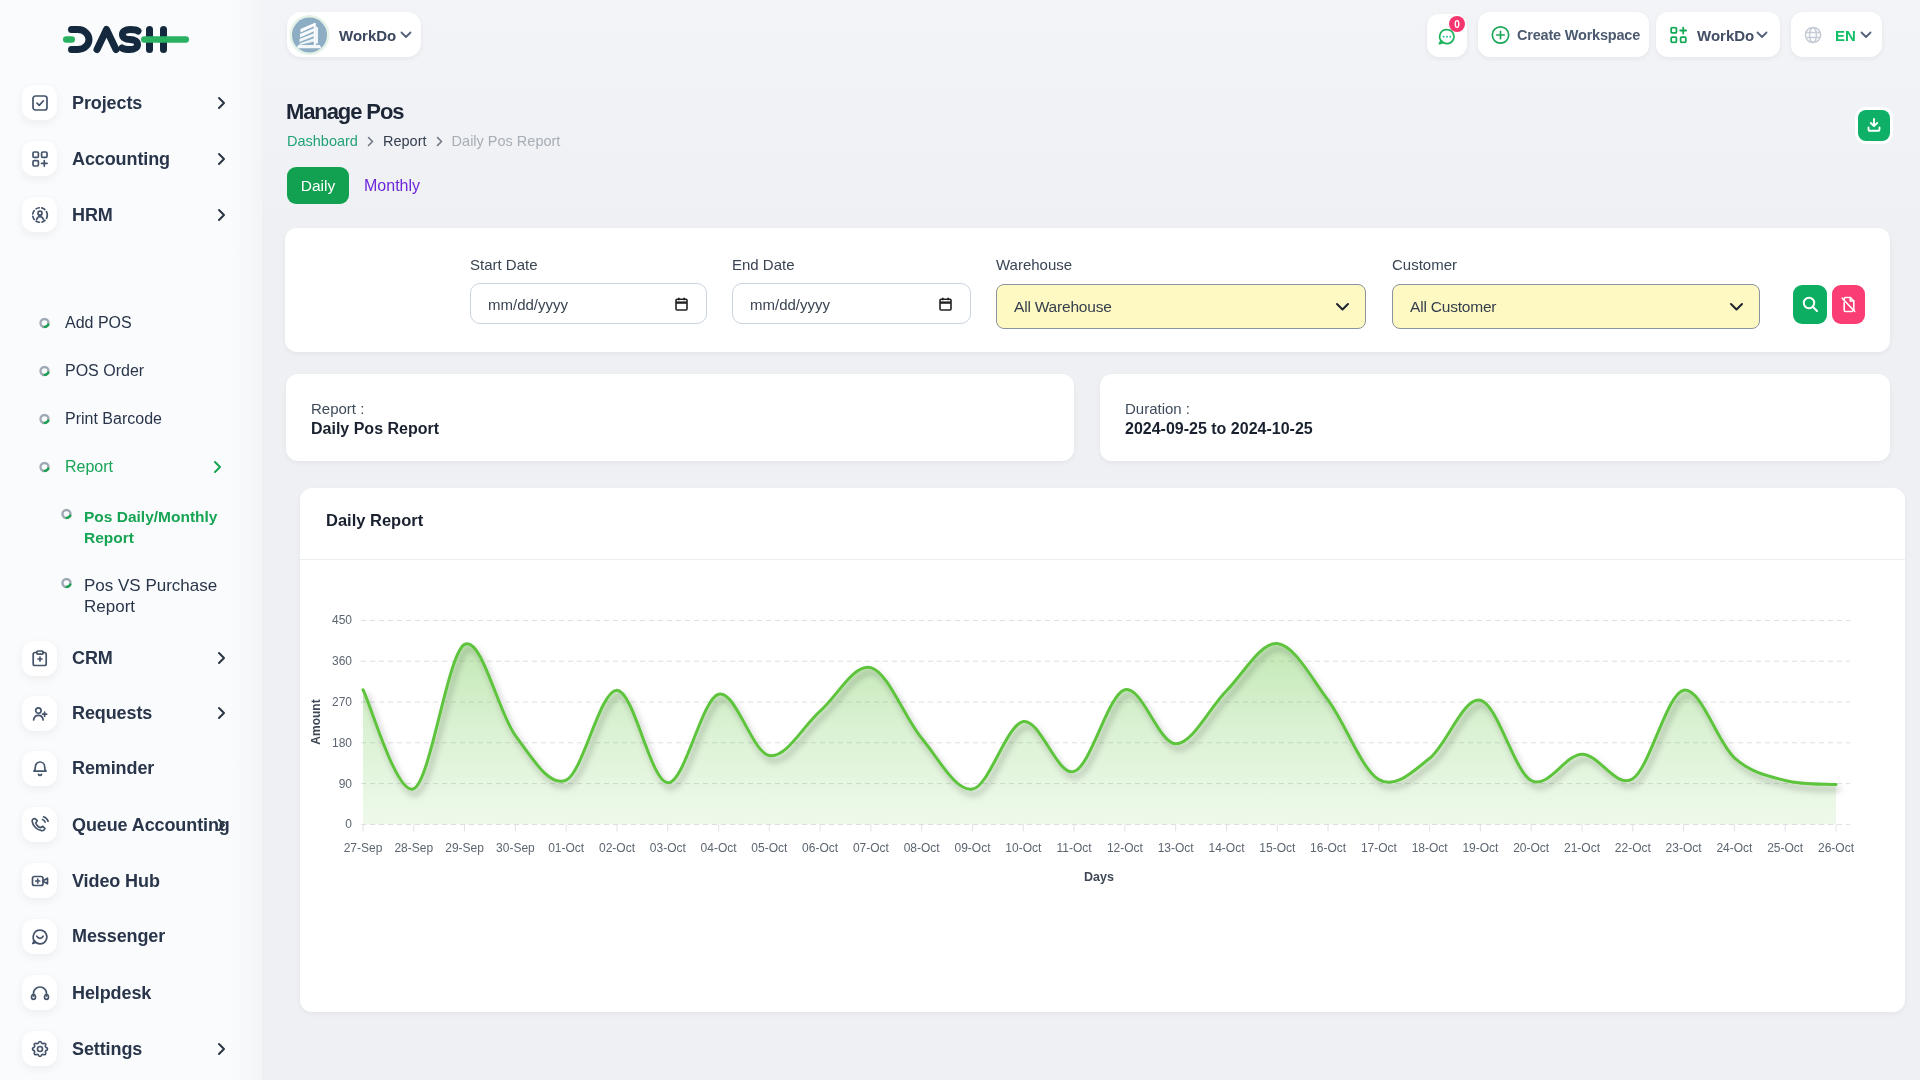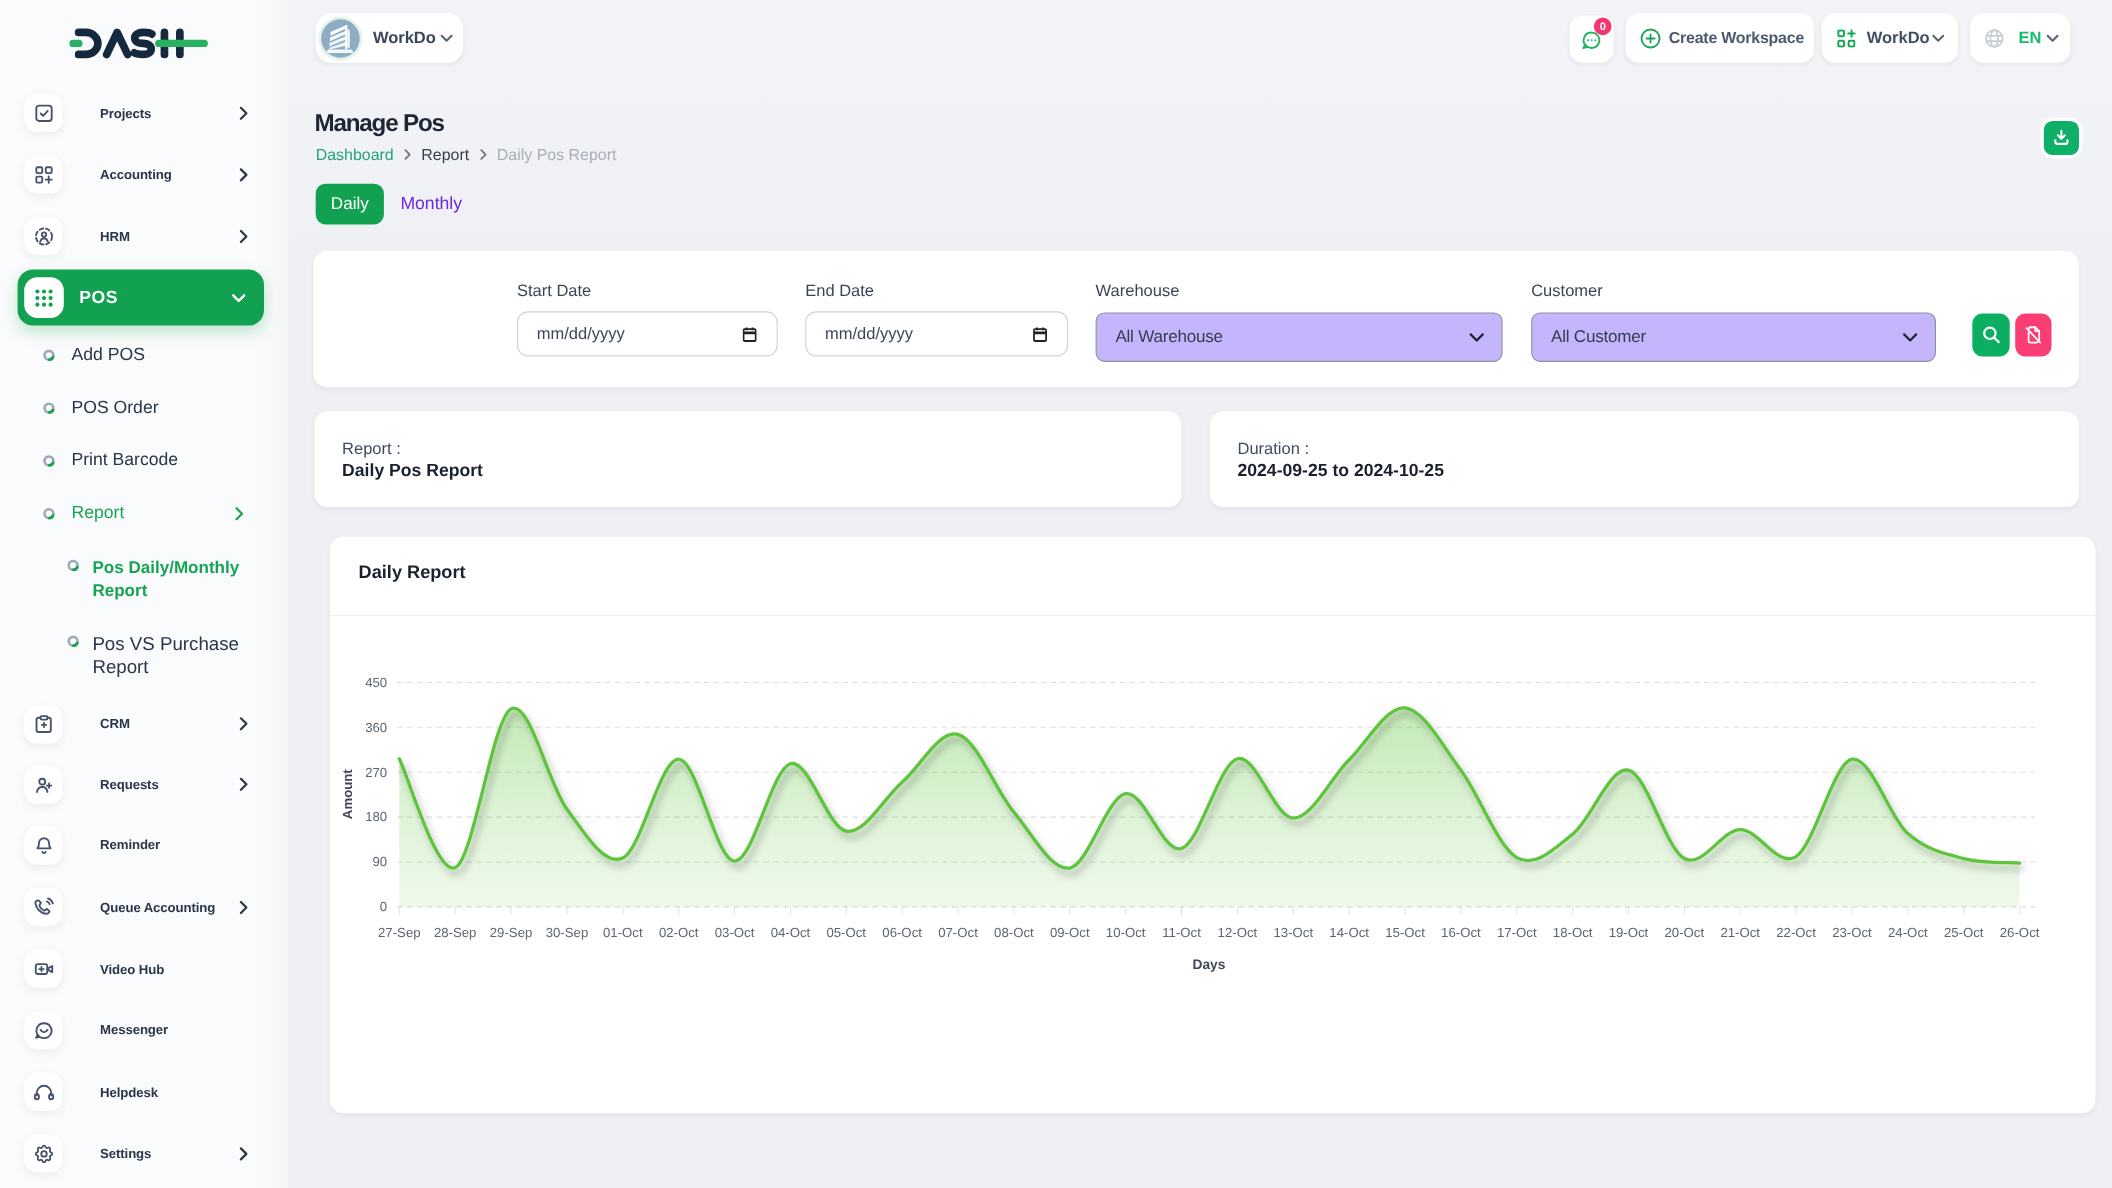--- a/index.html
+++ b/index.html
@@ -1,32 +1,32 @@
 <!DOCTYPE html>
 <html><head>
 <meta charset="utf-8">
 <style>
 * { margin:0; padding:0; box-sizing:border-box; }
 html,body { width:1920px; height:1080px; overflow:hidden; }
 body { font-family:"Liberation Sans", sans-serif; background:linear-gradient(180deg,#f3f4f7 0px,#eef0f4 240px,#eef0f4 100%); position:relative; }
 .sidebar { position:absolute; left:0; top:0; width:262px; height:1080px; background:linear-gradient(to right,#fafbfc 88%,#f4f5f7); }
 .iconbox { position:absolute; left:22px; width:35px; height:35px; background:#fff; border-radius:12px; box-shadow:0 3px 8px rgba(40,50,70,0.07); display:flex; align-items:center; justify-content:center; }
-.mlabel { position:absolute; left:72px; font-size:12px; font-weight:600; letter-spacing:-0.1px; color:#29354a; white-space:nowrap; transform:translateY(-50%);margin-left:19px; }
+.mlabel { position:absolute; left:72px; font-size:18px; font-weight:600; letter-spacing:-0.1px; color:#29354a; white-space:nowrap; transform:translateY(-50%); }
 .chev { position:absolute; left:217px; transform:translateY(-50%); }
 .subdot { position:absolute; left:39px; width:11px; height:11px; transform:translateY(-50%); }
 .subdot svg { display:block; }
 .sublabel { position:absolute; left:65px; font-size:16px; font-weight:400; color:#29354a; white-space:nowrap; transform:translateY(-50%); }
 .green { color:#17a455 !important; }
 .pos-active { position:absolute; left:16px; top:245px; width:224px; height:51px; background:#12a150; border-radius:14px; box-shadow:0 6px 14px rgba(18,161,80,0.25); }
 .pos-active .ib { position:absolute; left:6px; top:7px; width:36px; height:37px; background:#fff; border-radius:12px; display:flex; align-items:center; justify-content:center; }
 .card { position:absolute; background:#fff; border-radius:12px; box-shadow:0 2px 5px rgba(30,40,60,0.05); }
 .pill { position:absolute; background:#fff; border-radius:14px; box-shadow:0 2px 5px rgba(30,40,60,0.06); display:flex; align-items:center; }
 .flabel { position:absolute; font-size:15px; color:#3a4554; }
 .finput { position:absolute; background:#fff; border:1px solid #ccd4de; border-radius:10px; }
-.fselect { position:absolute; background:#c4b5fd; border:1px solid #8b939e; border-radius:8px; }
+.fselect { position:absolute; background:#fef9c3; border:1px solid #8b939e; border-radius:8px; }
 </style>
 </head>
 <body>
 
 <div class="sidebar">
   <svg style="position:absolute;left:63px;top:22px" width="132" height="36" viewBox="0 0 132 36">
     <g fill="none" stroke="#14283e" stroke-width="7" stroke-linecap="round">
       <path d="M8.5 7.5 H15 C22 7.5 26 13 26 17.5 C26 22 22 27.5 15 27.5 H8.5"></path>
       <path d="M34 27.5 L43.5 7.5 L53 27.5" stroke-linejoin="round"></path>
       <path d="M75 9 C73.5 7.8 70 7.5 67 7.5 C62.5 7.5 59.5 9.5 59.5 12.5 C59.5 15.5 62.5 17.5 67 17.5 C71.5 17.5 74.5 19.5 74.5 22.5 C74.5 25.5 71.5 27.5 67 27.5 C64 27.5 60.5 27.2 59 26"></path>
@@ -66,39 +66,20 @@
         <circle cx="10" cy="10" r="7.3" stroke-dasharray="3.4 2.6"></circle>
         <circle cx="10" cy="8.2" r="2"></circle>
         <path d="M6.6 14.6 c0.6-2 2-3 3.4-3 s2.8 1 3.4 3"></path>
       </svg>
   </div>
   <div class="mlabel" style="top:215px">HRM</div>
   <svg class="chev" style="top:215px" width="9" height="14" viewBox="0 0 9 14" fill="none" stroke="#2b3644" stroke-width="2" stroke-linecap="round" stroke-linejoin="round">
       <path d="M2 2 L7 7 L2 12"></path>
     </svg>
 
-  <div class="pos-active">
-    <div class="ib">
-      <svg width="18" height="18" viewBox="0 0 18 18" fill="#12a150">
-          <circle cx="3" cy="3" r="1.9"></circle>
-          <circle cx="9" cy="3" r="1.9"></circle>
-          <circle cx="15" cy="3" r="1.9"></circle>
-          <circle cx="3" cy="9" r="1.9"></circle>
-          <circle cx="9" cy="9" r="1.9"></circle>
-          <circle cx="15" cy="9" r="1.9"></circle>
-          <circle cx="3" cy="15" r="1.9"></circle>
-          <circle cx="9" cy="15" r="1.9"></circle>
-          <circle cx="15" cy="15" r="1.9"></circle>
-        </svg>
-    </div>
-    <div style="position:absolute;left:56px;top:50%;transform:translateY(-50%);font-size:16px;font-weight:700;color:#fff;letter-spacing:0.5px">POS</div>
-    <svg style="position:absolute;right:16px;top:50%;transform:translateY(-50%)" width="14" height="9" viewBox="0 0 14 9" fill="none" stroke="#fff" stroke-width="2.2" stroke-linecap="round" stroke-linejoin="round">
-        <path d="M2 2 L7 7 L12 2"></path>
-      </svg>
-  </div>
 
   <div class="subdot" style="top:323px">
       <svg width="11" height="11" viewBox="0 0 11 11" fill="none">
         <circle cx="5.5" cy="5.5" r="4" stroke="#9fa9b5" stroke-width="2.4"></circle>
         <path d="M9.2 7.2 A4 4 0 0 1 5.8 9.5" stroke="#1aa251" stroke-width="2.6" stroke-linecap="round"></path>
       </svg>
     </div>
     <div class="sublabel" style="top:323px">Add POS</div>
   <div class="subdot" style="top:371px">
       <svg width="11" height="11" viewBox="0 0 11 11" fill="none">

